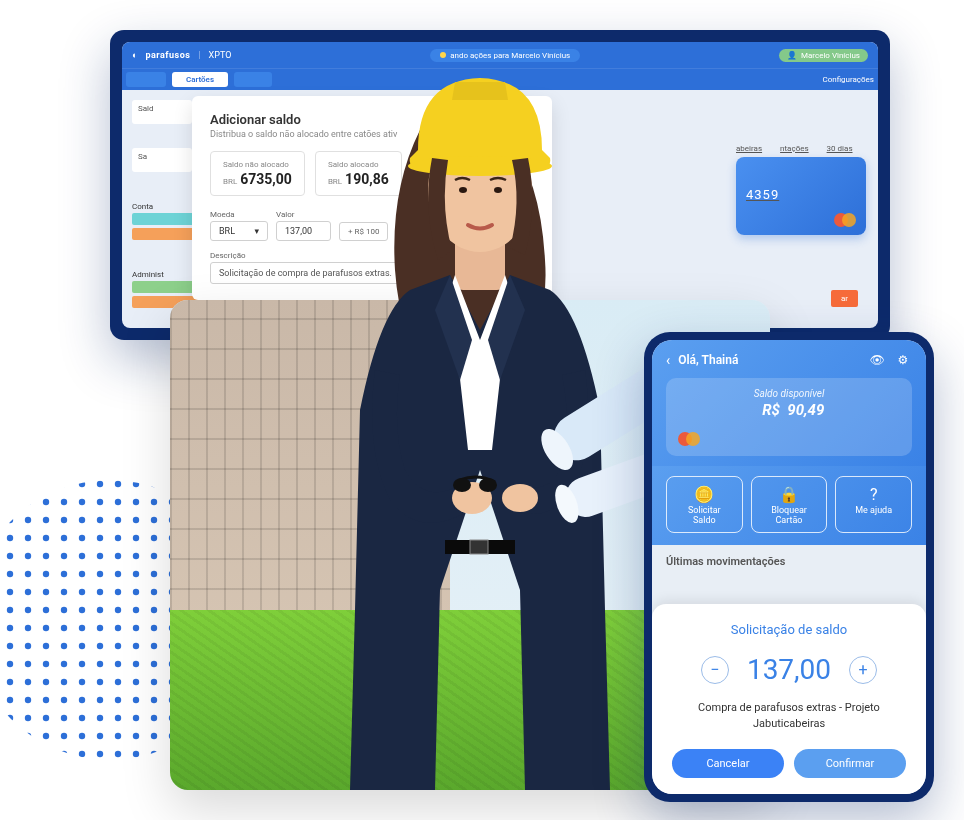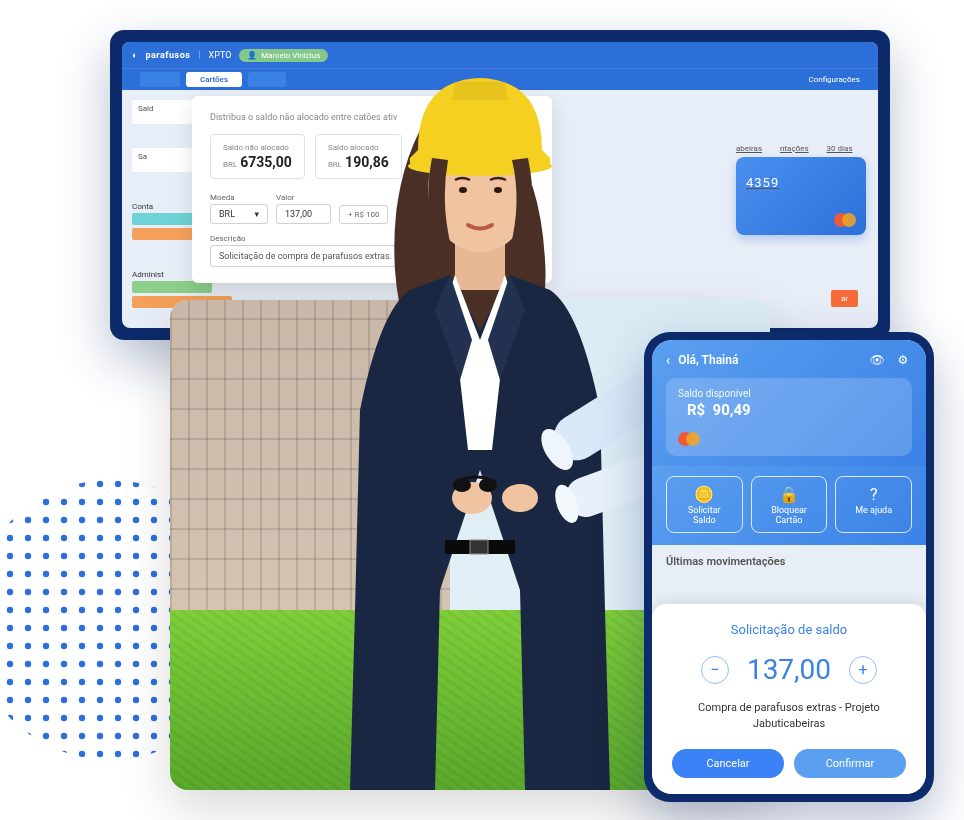--- a/index.html
+++ b/index.html
@@ -68,21 +68,21 @@
     display: flex;
     align-items: center;
     gap: 4px;
   }
   .subnav {
     height: 22px;
     background: #2d6fd8;
     border-top: 1px solid rgba(255,255,255,0.1);
     display: flex;
     align-items: center;
-    padding: 0 18px;
+    padding: 0 4px;
     gap: 6px;
     font-size: 8px;
   }
   .subnav-item {
     background: #3a82e6;
     color: #fff;
     border-radius: 3px;
     padding: 3px 14px;
   }
   .subnav-item.active { background: #fff; color: #2d6fd8; font-weight: 600; }
@@ -182,21 +182,21 @@
     text-decoration: underline;
   }
   .card-head-row { display: flex; align-items: center; gap: 18px; margin-bottom: 4px; }
   .credit-card {
     width: 130px;
     height: 78px;
     background: linear-gradient(135deg, #4a90f0, #2d6fd8);
     border-radius: 8px;
     position: relative;
     color: #fff;
-    padding: 12px 10px;
+    padding: 24px 10px;
     box-shadow: 0 4px 10px rgba(45,111,216,0.3);
   }
   .card-num { font-size: 13px; margin-top: 6px; letter-spacing: 1px; }
   .card-mc {
     position: absolute;
     right: 10px;
     bottom: 8px;
     display: flex;
   }
   .mc-circle { width: 14px; height: 14px; border-radius: 50%; }
@@ -284,21 +284,22 @@
   .chev { font-size: 14px; }
   .greet { font-weight: 600; flex: 1; }
   .phone-icon { width: 18px; text-align: center; cursor: pointer; }
   .phone-card {
     background: rgba(255,255,255,0.18);
     border-radius: 10px;
     height: 78px;
     position: relative;
     padding: 10px 12px;
     display: flex;
-    justify-content: flex-start;
+    justify-content: center;
+    font-style: italic;
   }
   .phone-card-text { text-align: right; font-size: 10px; }
   .phone-card-text .lbl { opacity: 0.9; }
   .phone-card-text .amt { font-size: 15px; font-weight: 700; margin-top: 2px; }
   .phone-card .card-mc { bottom: 10px; right: auto; left: 12px; }
   .phone-actions {
     display: flex;
     gap: 8px;
     padding: 10px 14px 12px;
     background: linear-gradient(135deg, #5b9ff0, #3a82e6);
@@ -394,20 +395,26 @@
 </div>
 
 <div class="desktop-frame">
   <div class="desktop-inner">
 
     <div class="topbar">
       <span>◐</span>
       <span class="logo">parafusos</span>
       <span class="divider-v">|</span>
       <span>XPTO</span>
+      <div class="topbar-center">
+        <div class="topbar-pill">
+          <span class="dot-y"></span>
+          <span>ando ações para Marcelo Vinícius</span>
+        </div>
+      </div>
       <div class="user-pill">
         <span>👤</span>
         <span>Marcelo Vinícius</span>
       </div>
     </div>
 
     <div class="subnav">
       <div class="subnav-item">&nbsp;&nbsp;&nbsp;&nbsp;&nbsp;&nbsp;</div>
       <div class="subnav-item active">Cartões</div>
       <div class="subnav-item">&nbsp;&nbsp;&nbsp;&nbsp;&nbsp;</div>
@@ -420,20 +427,21 @@
       <div style="height:20px"></div>
       <div class="bg-row"><span>Sa</span></div>
       <div class="bg-label">Conta</div>
       <div class="bar cyan"></div>
       <div class="bar orange"></div>
       <div class="bg-label">Administ</div>
       <div class="bar green"></div>
       <div class="bar orange" style="width:100px"></div>
 
       <div class="modal">
+        <h3>Adicionar saldo</h3>
         <div class="modal-sub">Distribua o saldo não alocado entre catões ativ</div>
         <div class="balance-row">
           <div class="balance-box">
             <div class="balance-label">Saldo não alocado</div>
             <div class="balance-value"><span class="cur">BRL</span><span>6735,00</span></div>
           </div>
           <div class="balance-box">
             <div class="balance-label">Saldo alocado</div>
             <div class="balance-value"><span class="cur">BRL</span><span>190,86</span></div>
           </div>

